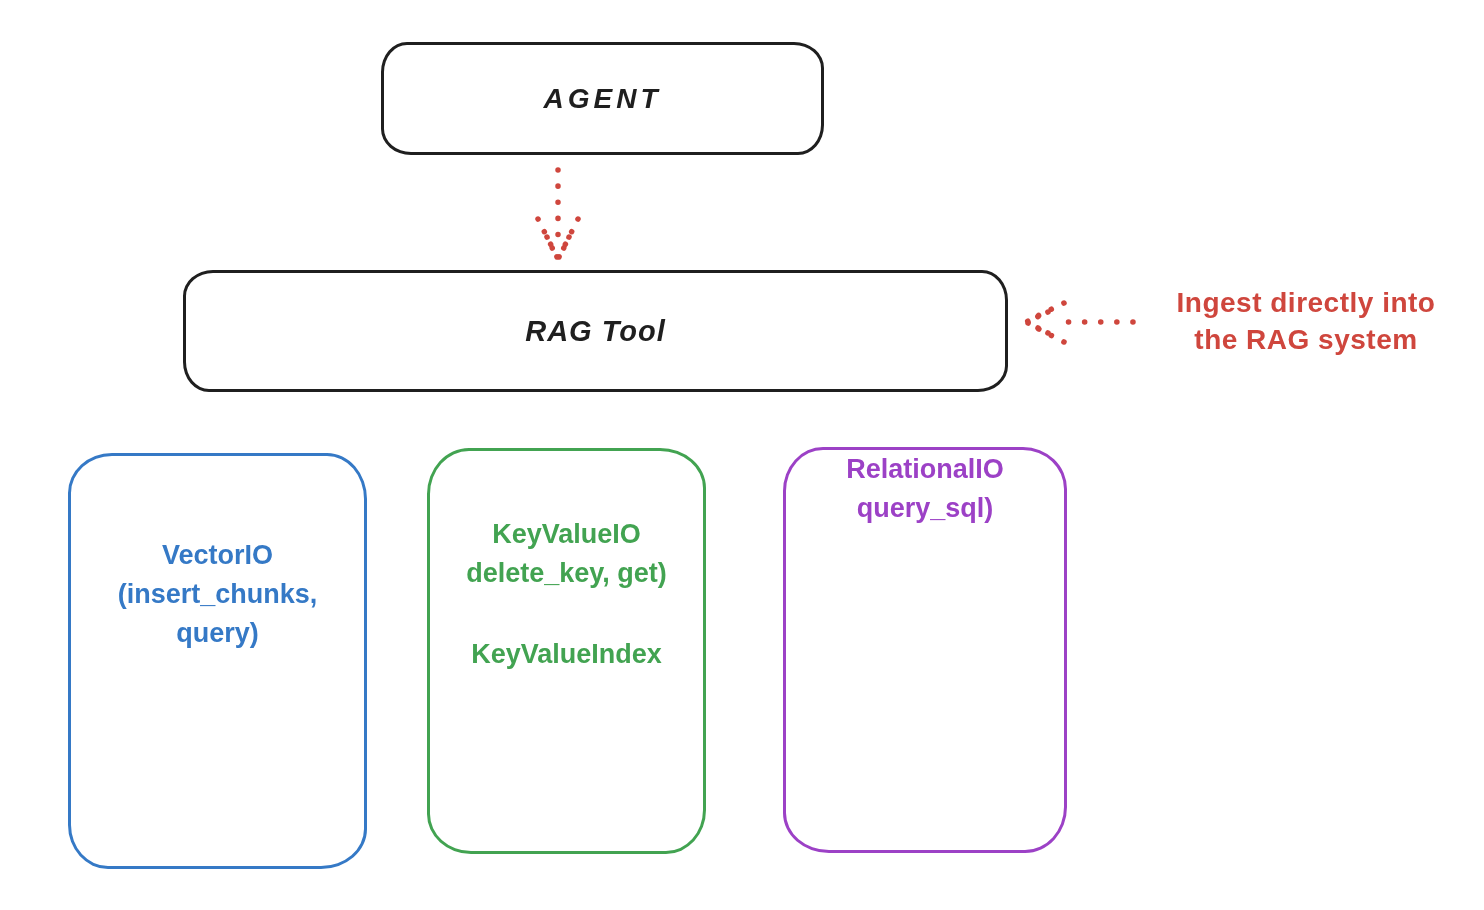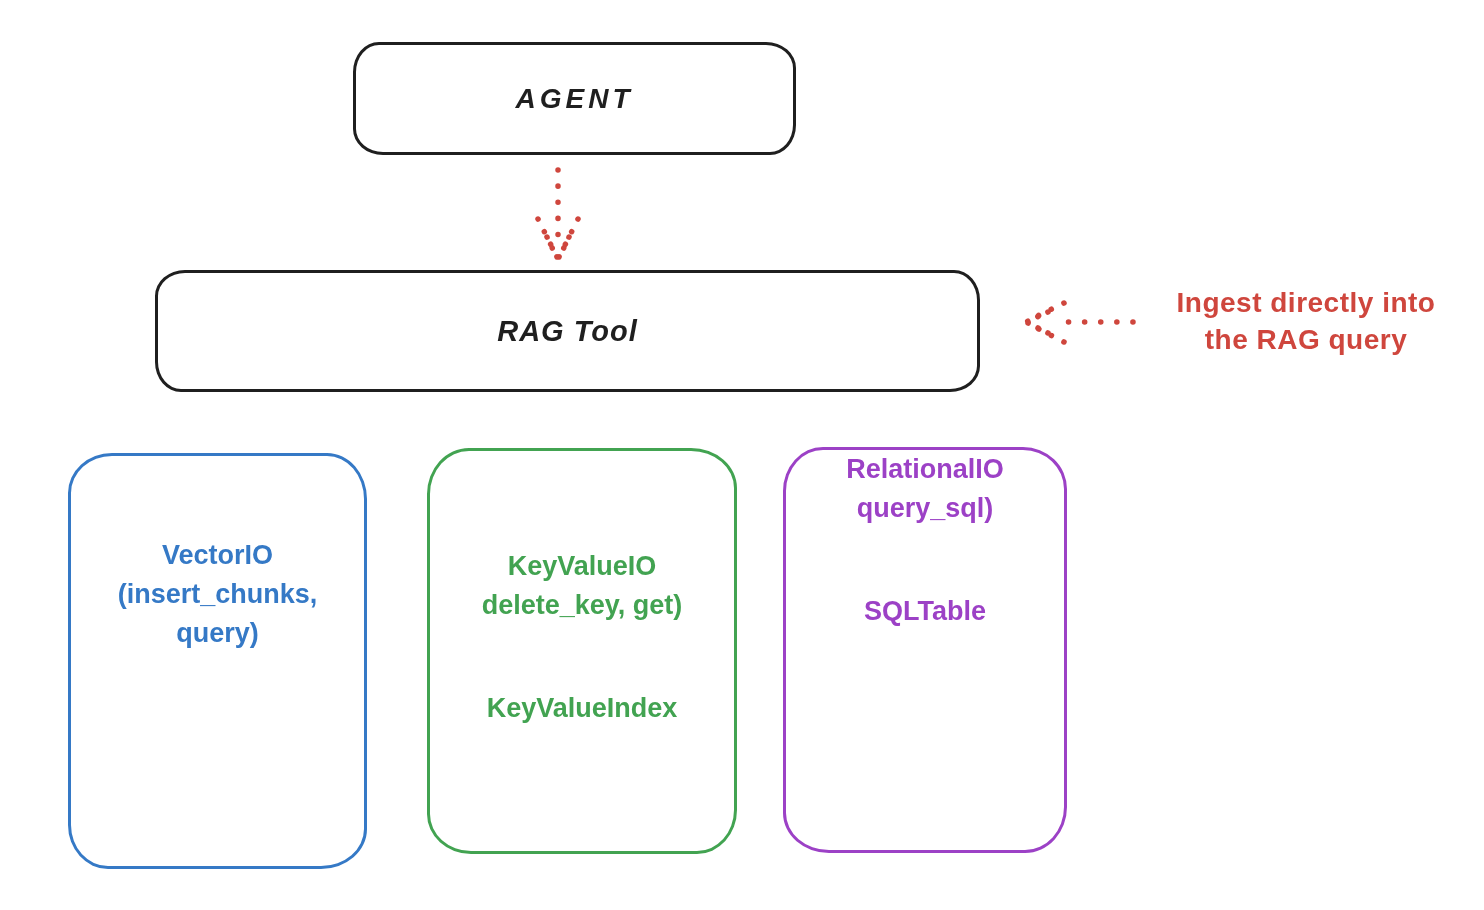--- a/index.html
+++ b/index.html
@@ -15,20 +15,21 @@
     overflow: hidden;
     font-family: "Liberation Sans", sans-serif;
   }
   .node {
     position: absolute;
     box-sizing: border-box;
     background: #ffffff;
     display: flex;
     align-items: center;
     justify-content: center;
+    margin-left: 28px;
   }
   .node-black {
     border: 3.5px solid #1f1f1f;
     color: #1f1f1f;
   }
   #agent-box {
     left: 353px; top: 42px; width: 443px; height: 113px;
     border-radius: 26px 30px 26px 30px / 30px 26px 30px 26px;
   }
   #agent-box .label {
@@ -56,30 +57,30 @@
     font-size: 27px;
     font-weight: 600;
     line-height: 39px;
   }
   #vector-box {
     left: 68px; top: 453px; width: 299px; height: 416px;
     border-radius: 44px 40px 46px 40px / 40px 46px 40px 44px;
     padding-top: 80px;
   }
   #keyvalue-box {
-    left: 427px; top: 448px; width: 310px; height: 406px;
+    left: 427px; top: 448px; width: 279px; height: 406px;
     border-radius: 42px 46px 40px 44px / 46px 40px 44px 40px;
-    padding-top: 96px;
+    padding-top: 64px;
   }
   #relational-box {
     left: 783px; top: 447px; width: 284px; height: 406px;
     border-radius: 40px 44px 42px 46px / 44px 42px 46px 40px;
   }
   .io-index {
-    margin-top: 64px;
+    margin-top: 42px;
   }
   #annotation {
     position: absolute;
     left: 1138px; top: 284px; width: 336px;
     text-align: center;
     font-size: 28px;
     font-weight: 700;
     line-height: 37px;
     letter-spacing: 0.5px;
   }
@@ -116,34 +117,33 @@
       <line x1="1133" y1="322" x2="1055" y2="322" stroke-dasharray="0.1,16"></line>
       <path d="M1064 303 L1027 321" stroke-dasharray="0.1,14"></path>
       <path d="M1064 342 L1027 323" stroke-dasharray="0.1,14"></path>
       <path d="M1048 312 L1026 322" stroke-dasharray="0.1,11"></path>
       <path d="M1048 333 L1026 322" stroke-dasharray="0.1,11"></path>
     </g>
   </svg>
 
   <div id="annotation" style="color: rgb(207, 70, 61);">
     <div>Ingest directly into</div>
-    <div>the RAG query</div>
+    <div>the RAG system</div>
   </div>
 
   <div id="vector-box" class="io-box" style="border-color: rgb(53, 121, 198); color: rgb(53, 121, 198);">
     <div>VectorIO</div>
     <div>(insert_chunks,</div>
     <div>query)</div>
   </div>
 
   <div id="keyvalue-box" class="io-box" style="border-color: rgb(66, 163, 81); color: rgb(66, 163, 81);">
     <div>KeyValueIO</div>
     <div>delete_key, get)</div>
     <div class="io-index">KeyValueIndex</div>
   </div>
 
   <div id="relational-box" class="io-box" style="border-color: rgb(156, 65, 198); color: rgb(156, 65, 198);">
     <div>RelationalIO</div>
     <div>query_sql)</div>
-    <div class="io-index">SQLTable</div>
   </div>
 
 </div>
 
 </body></html>

